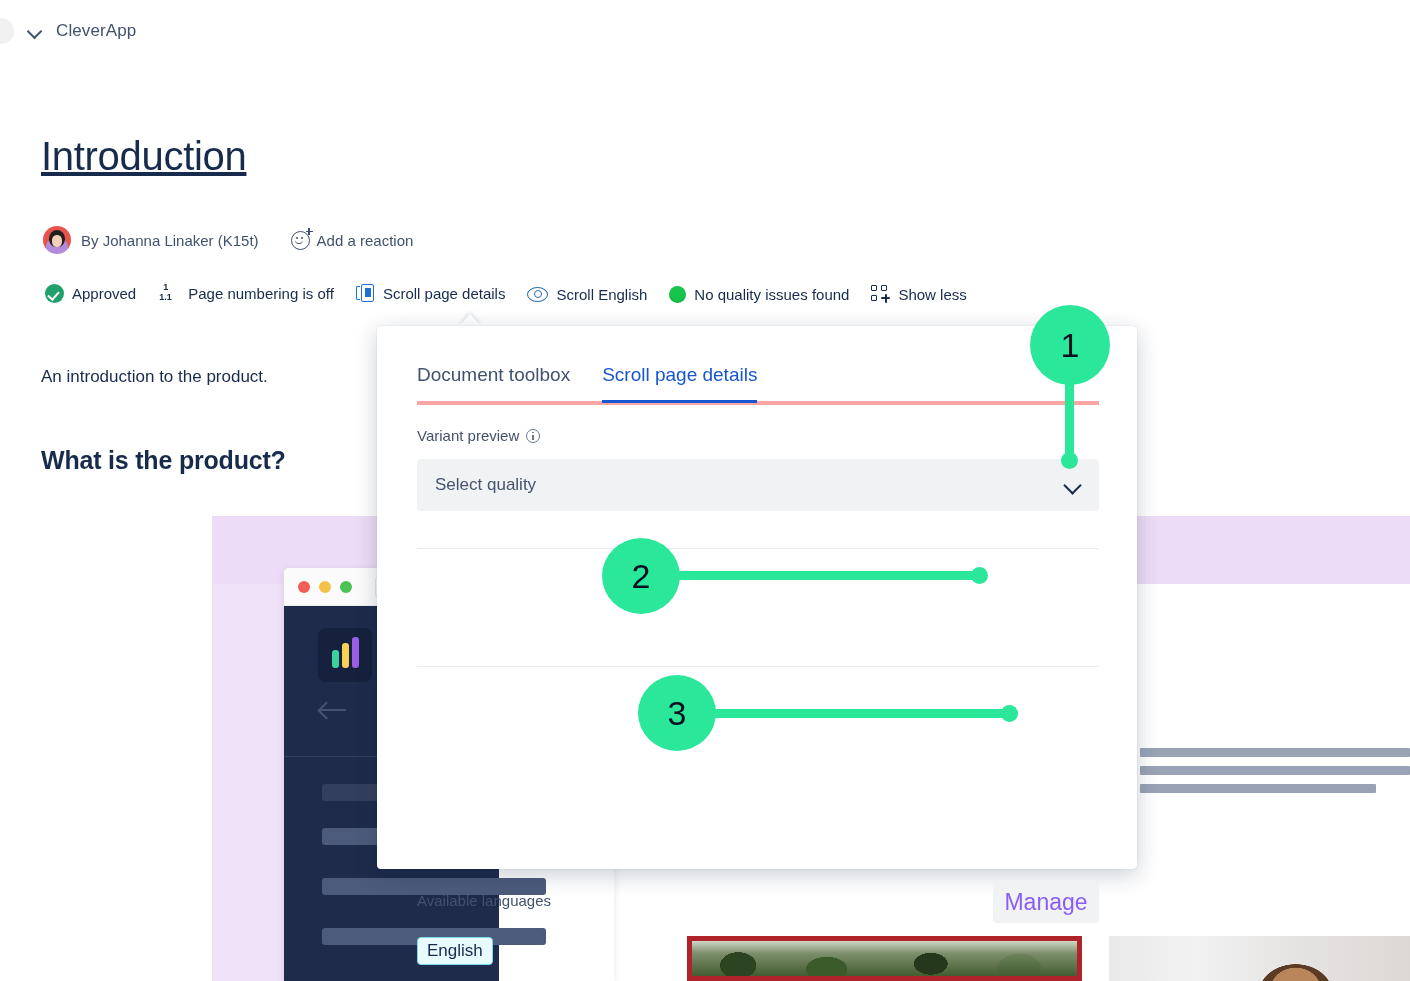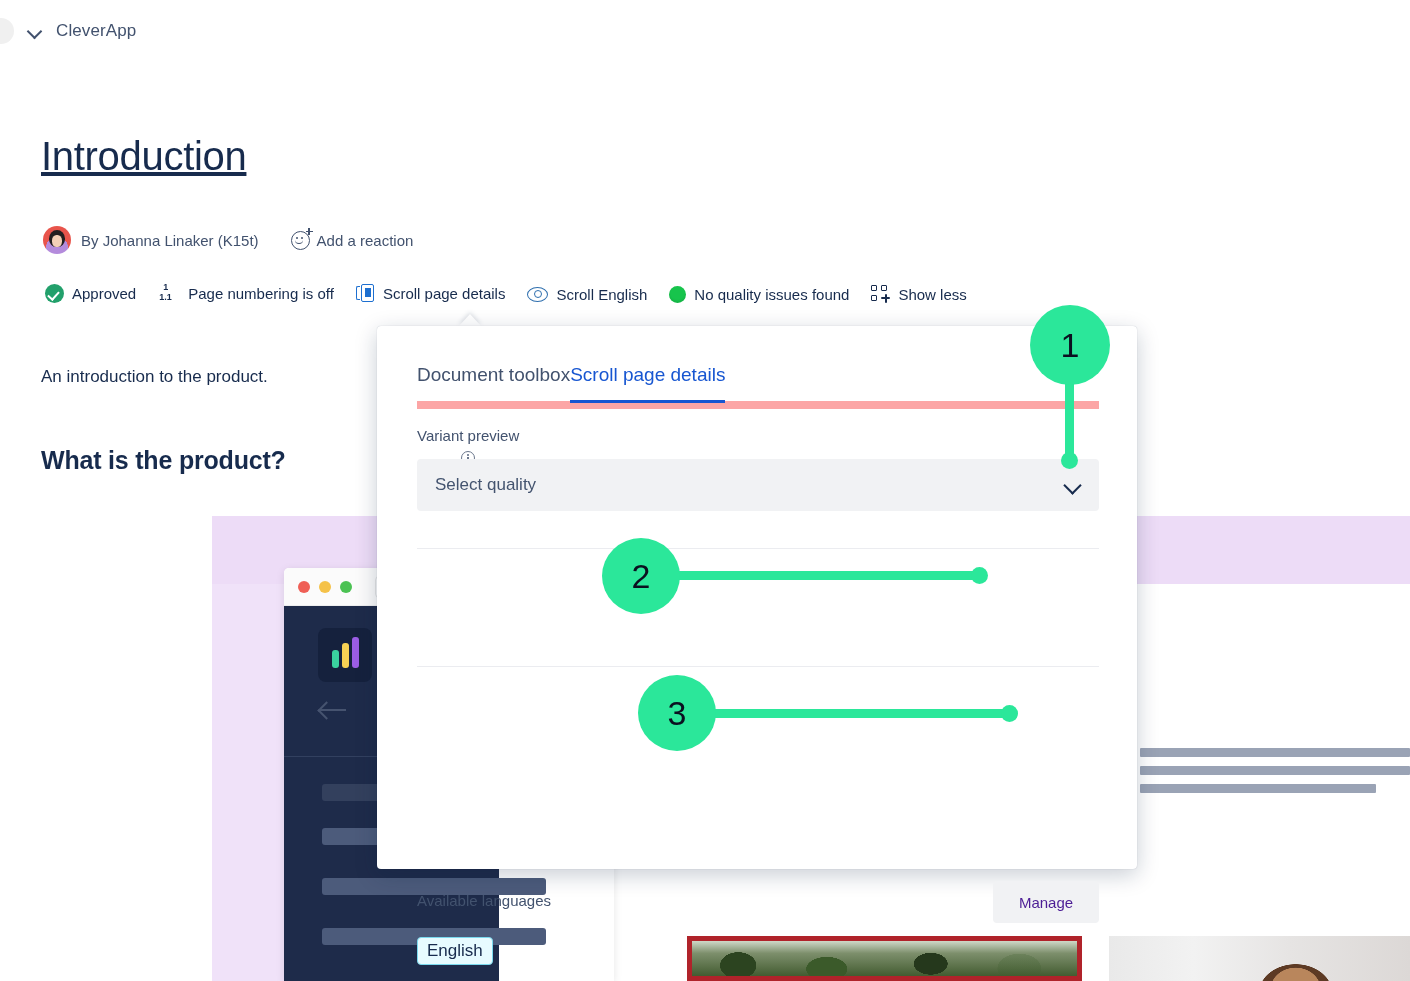--- a/index.html
+++ b/index.html
@@ -235,30 +235,30 @@
   }
   #panel-caret {
     position: absolute; left: 459px; top: 314px;
     width: 0; height: 0;
     border-left: 11px solid transparent; border-right: 11px solid transparent;
     border-bottom: 12px solid #ffffff;
     filter: drop-shadow(0 -2px 2px rgba(9,30,66,.14));
   }
   #panel-tabs {
     position: absolute; left: 40px; top: 38px; width: 682px;
-    display: flex; border-bottom: 8px solid #fca5a5;
+    display: flex; gap: 32px; border-bottom: 4px solid #fca5a5;
   }
   .tab {
     font-size: 19px; padding-bottom: 14px; cursor: pointer; white-space: nowrap;
   }
   .tab.inactive { color: #42526e; }
   .tab.active { color: #1756d1; border-bottom: 3px solid #1756d1; margin-bottom: -2px; }
 
   .field-label {
-    font-size: 15px; color: #42526e; display: flex; align-items: center; gap: 7px; flex-direction: column;
+    font-size: 15px; color: #42526e; display: flex; align-items: center; gap: 7px;
   }
   .info-icon {
     width: 14px; height: 14px; border-radius: 50%; border: 1.4px solid #6b778c;
     position: relative; flex: none;
   }
   .info-icon::before {
     content: ""; position: absolute; left: 5.2px; top: 2px; width: 1.6px; height: 1.6px;
     border-radius: 50%; background: #6b778c;
   }
   .info-icon::after {
@@ -283,21 +283,21 @@
 
   #languages-label { position: absolute; left: 40px; top: 566px; }
   #language-chip {
     position: absolute; left: 40px; top: 611px;
     background: #e7fbff; border: 1.6px solid #7ad9ee; border-radius: 4px;
     padding: 3px 9px; font-size: 17px; color: #172b4d;
   }
   #manage-button {
     position: absolute; left: 616px; top: 555px; width: 106px; height: 42px;
     background: #f1f2f4; border: none; border-radius: 4px;
-    font-family: "Liberation Sans", sans-serif; font-size: 15px; color: #4c1d95; cursor: pointer;
+    font-family: "Liberation Sans", sans-serif; font-size: 23px; color: #8b5cf6; cursor: pointer;
   }
 
   
   .marker {
     position: absolute; border-radius: 50%;
     display: flex; align-items: center; justify-content: center;
     color: #0b1020; font-size: 34px; font-weight: 400;
     z-index: 40;
   }
   .conn-line { position: absolute; background: #2be79a; z-index: 30; }

